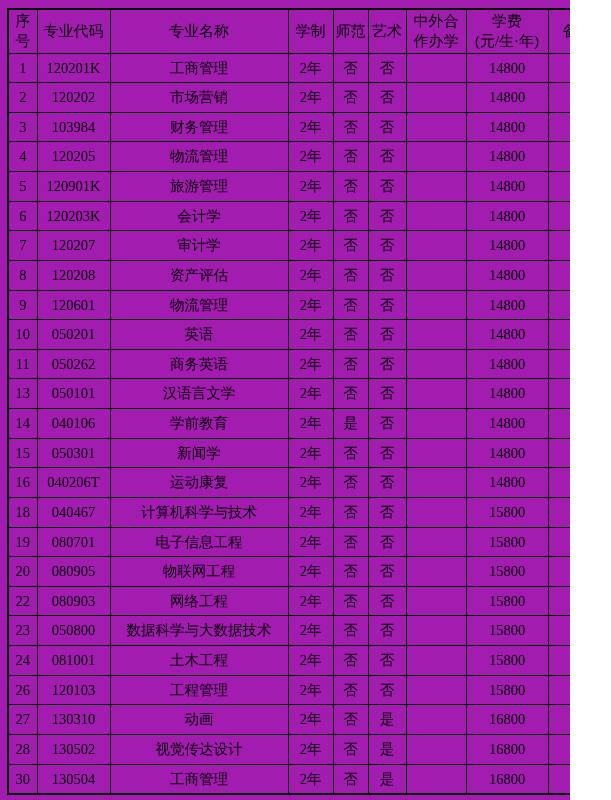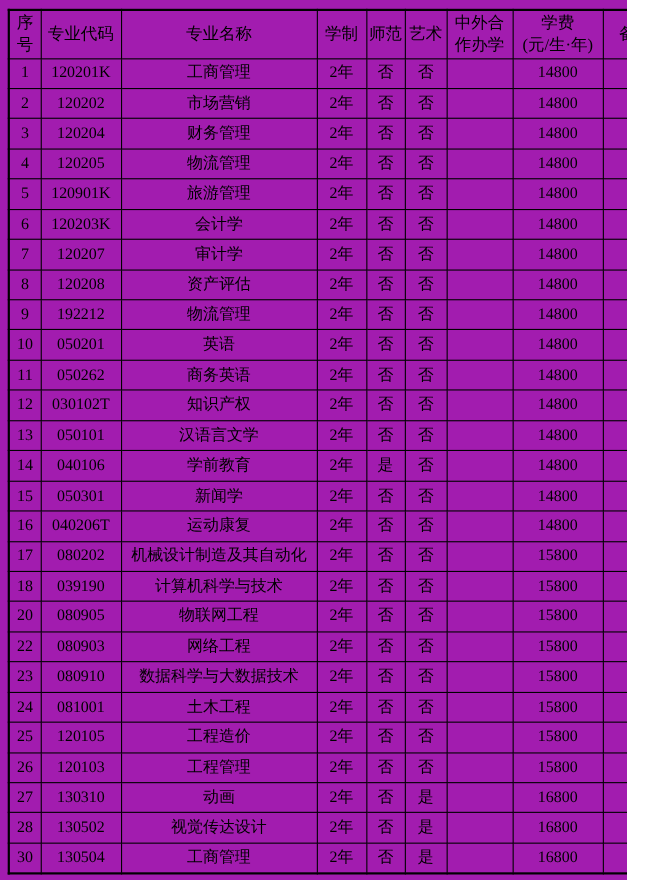--- a/index.html
+++ b/index.html
@@ -101,21 +101,21 @@
           <td>市场营销</td>
           <td>2年</td>
           <td>否</td>
           <td>否</td>
           <td></td>
           <td>14800</td>
           <td></td>
         </tr>
         <tr>
           <td>3</td>
-          <td>120204</td>
+          <td>103984</td>
           <td>财务管理</td>
           <td>2年</td>
           <td>否</td>
           <td>否</td>
           <td></td>
           <td>14800</td>
           <td></td>
         </tr>
         <tr>
           <td>4</td>
@@ -167,21 +167,21 @@
           <td>资产评估</td>
           <td>2年</td>
           <td>否</td>
           <td>否</td>
           <td></td>
           <td>14800</td>
           <td></td>
         </tr>
         <tr>
           <td>9</td>
-          <td>192212</td>
+          <td>120601</td>
           <td>物流管理</td>
           <td>2年</td>
           <td>否</td>
           <td>否</td>
           <td></td>
           <td>14800</td>
           <td></td>
         </tr>
         <tr>
           <td>10</td>
@@ -199,31 +199,20 @@
           <td>050262</td>
           <td>商务英语</td>
           <td>2年</td>
           <td>否</td>
           <td>否</td>
           <td></td>
           <td>14800</td>
           <td></td>
         </tr>
         <tr>
-          <td>12</td>
-          <td>030102T</td>
-          <td>知识产权</td>
-          <td>2年</td>
-          <td>否</td>
-          <td>否</td>
-          <td></td>
-          <td>14800</td>
-          <td></td>
-        </tr>
-        <tr>
           <td>13</td>
           <td>050101</td>
           <td>汉语言文学</td>
           <td>2年</td>
           <td>否</td>
           <td>否</td>
           <td></td>
           <td>14800</td>
           <td></td>
         </tr>
@@ -254,34 +243,34 @@
           <td>040206T</td>
           <td>运动康复</td>
           <td>2年</td>
           <td>否</td>
           <td>否</td>
           <td></td>
           <td>14800</td>
           <td></td>
         </tr>
         <tr>
-          <td>17</td>
-          <td>080202</td>
-          <td>机械设计制造及其自动化</td>
-          <td>2年</td>
-          <td>否</td>
-          <td>否</td>
-          <td></td>
-          <td>15800</td>
-          <td></td>
-        </tr>
-        <tr>
           <td>18</td>
-          <td>039190</td>
+          <td>040467</td>
           <td>计算机科学与技术</td>
+          <td>2年</td>
+          <td>否</td>
+          <td>否</td>
+          <td></td>
+          <td>15800</td>
+          <td></td>
+        </tr>
+        <tr>
+          <td>19</td>
+          <td>080701</td>
+          <td>电子信息工程</td>
           <td>2年</td>
           <td>否</td>
           <td>否</td>
           <td></td>
           <td>15800</td>
           <td></td>
         </tr>
         <tr>
           <td>20</td>
           <td>080905</td>
@@ -299,44 +288,33 @@
           <td>网络工程</td>
           <td>2年</td>
           <td>否</td>
           <td>否</td>
           <td></td>
           <td>15800</td>
           <td></td>
         </tr>
         <tr>
           <td>23</td>
-          <td>080910</td>
+          <td>050800</td>
           <td>数据科学与大数据技术</td>
           <td>2年</td>
           <td>否</td>
           <td>否</td>
           <td></td>
           <td>15800</td>
           <td></td>
         </tr>
         <tr>
           <td>24</td>
           <td>081001</td>
           <td>土木工程</td>
-          <td>2年</td>
-          <td>否</td>
-          <td>否</td>
-          <td></td>
-          <td>15800</td>
-          <td></td>
-        </tr>
-        <tr>
-          <td>25</td>
-          <td>120105</td>
-          <td>工程造价</td>
           <td>2年</td>
           <td>否</td>
           <td>否</td>
           <td></td>
           <td>15800</td>
           <td></td>
         </tr>
         <tr>
           <td>26</td>
           <td>120103</td>

